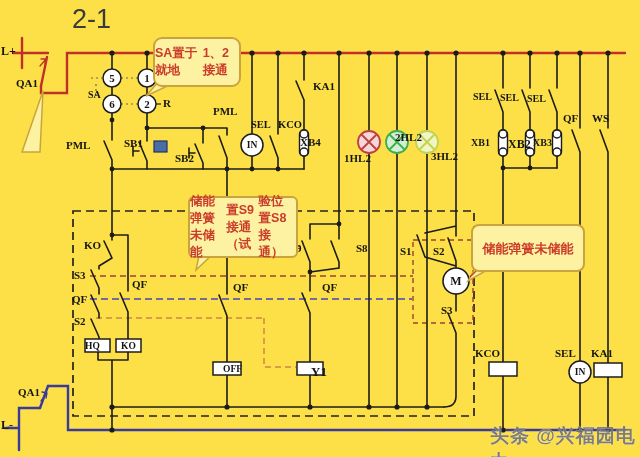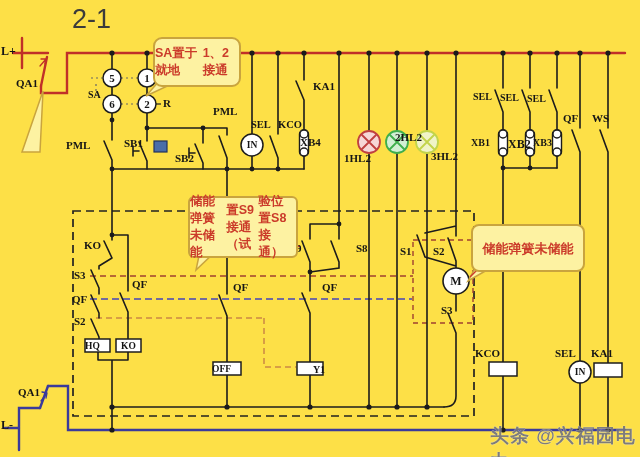--- a/index.html
+++ b/index.html
@@ -249,25 +249,25 @@
 <div class="lbl" style="left:563px;top:113px">QF</div>
 <div class="lbl" style="left:592px;top:113px">WS</div>
 <div class="lbl" style="left:84px;top:240px">KO</div>
 <div class="lbl" style="left:74px;top:270px">S3</div>
 <div class="lbl" style="left:72px;top:294px">QF</div>
 <div class="lbl" style="left:74px;top:316px">S2</div>
 <div class="lbl" style="left:132px;top:279px">QF</div>
 <div class="lbl ctr" style="left:85px;top:342px;width:15px;font-size:9.5px">HQ</div>
 <div class="lbl ctr" style="left:116px;top:342px;width:25px;font-size:9.5px">KO</div>
 <div class="lbl" style="left:233px;top:282px">QF</div>
-<div class="lbl ctr" style="left:203px;top:365px;width:37px;font-size:9.5px">OFF</div>
+<div class="lbl ctr" style="left:214px;top:365px;width:37px;font-size:9.5px">OFF</div>
 <div class="lbl" style="left:290px;top:243px">S9</div>
 <div class="lbl" style="left:356px;top:243px">S8</div>
 <div class="lbl" style="left:322px;top:282px">QF</div>
-<div class="lbl ctr" style="left:297px;top:365px;width:44px;font-size:10px">Y1</div>
+<div class="lbl ctr" style="left:297px;top:365px;width:44px;font-size:13px">Y1</div>
 <div class="lbl" style="left:400px;top:246px">S1</div>
 <div class="lbl" style="left:433px;top:246px">S2</div>
 <div class="lbl ctr" style="left:446px;top:275px;width:20px;font-size:12px">M</div>
 <div class="lbl" style="left:441px;top:305px">S3</div>
 <div class="lbl" style="left:475px;top:348px">KCO</div>
 <div class="lbl" style="left:555px;top:348px">SEL</div>
 <div class="lbl ctr" style="left:570px;top:368px;width:20px;font-size:9.5px">IN</div>
 <div class="lbl" style="left:591px;top:348px">KA1</div>
 
 <div class="callout" style="left:153px;top:37px;width:84px;height:46px">

